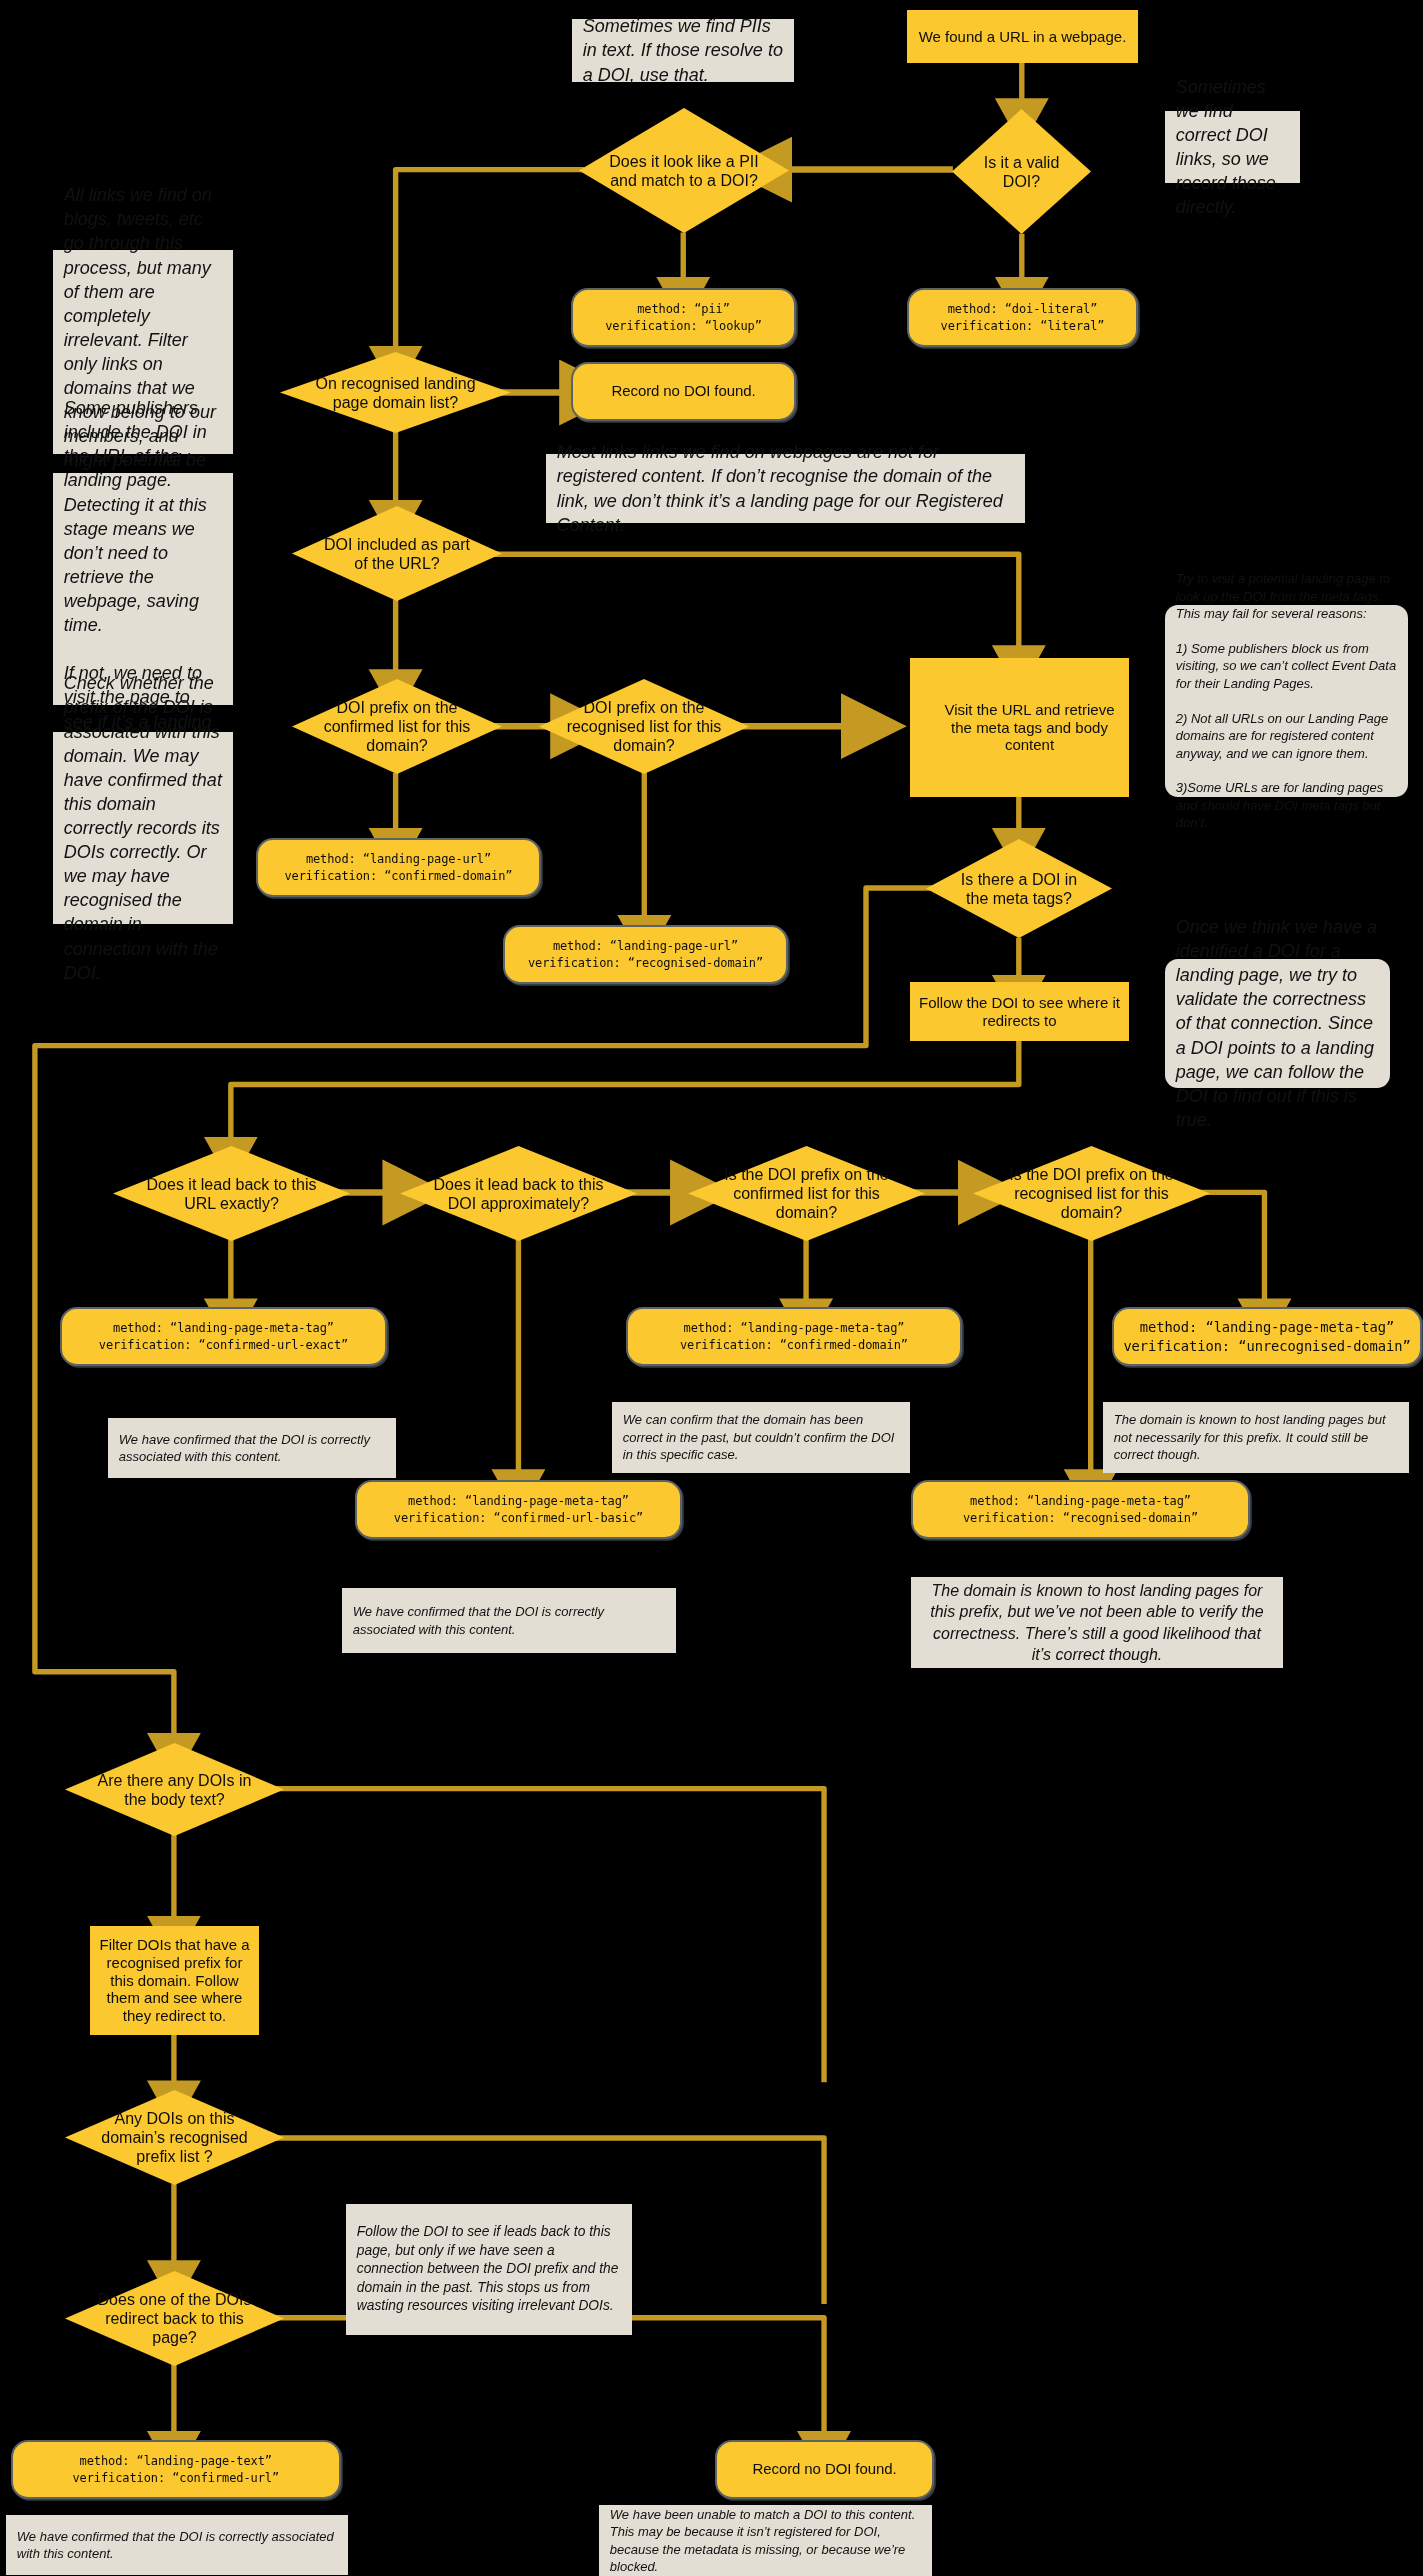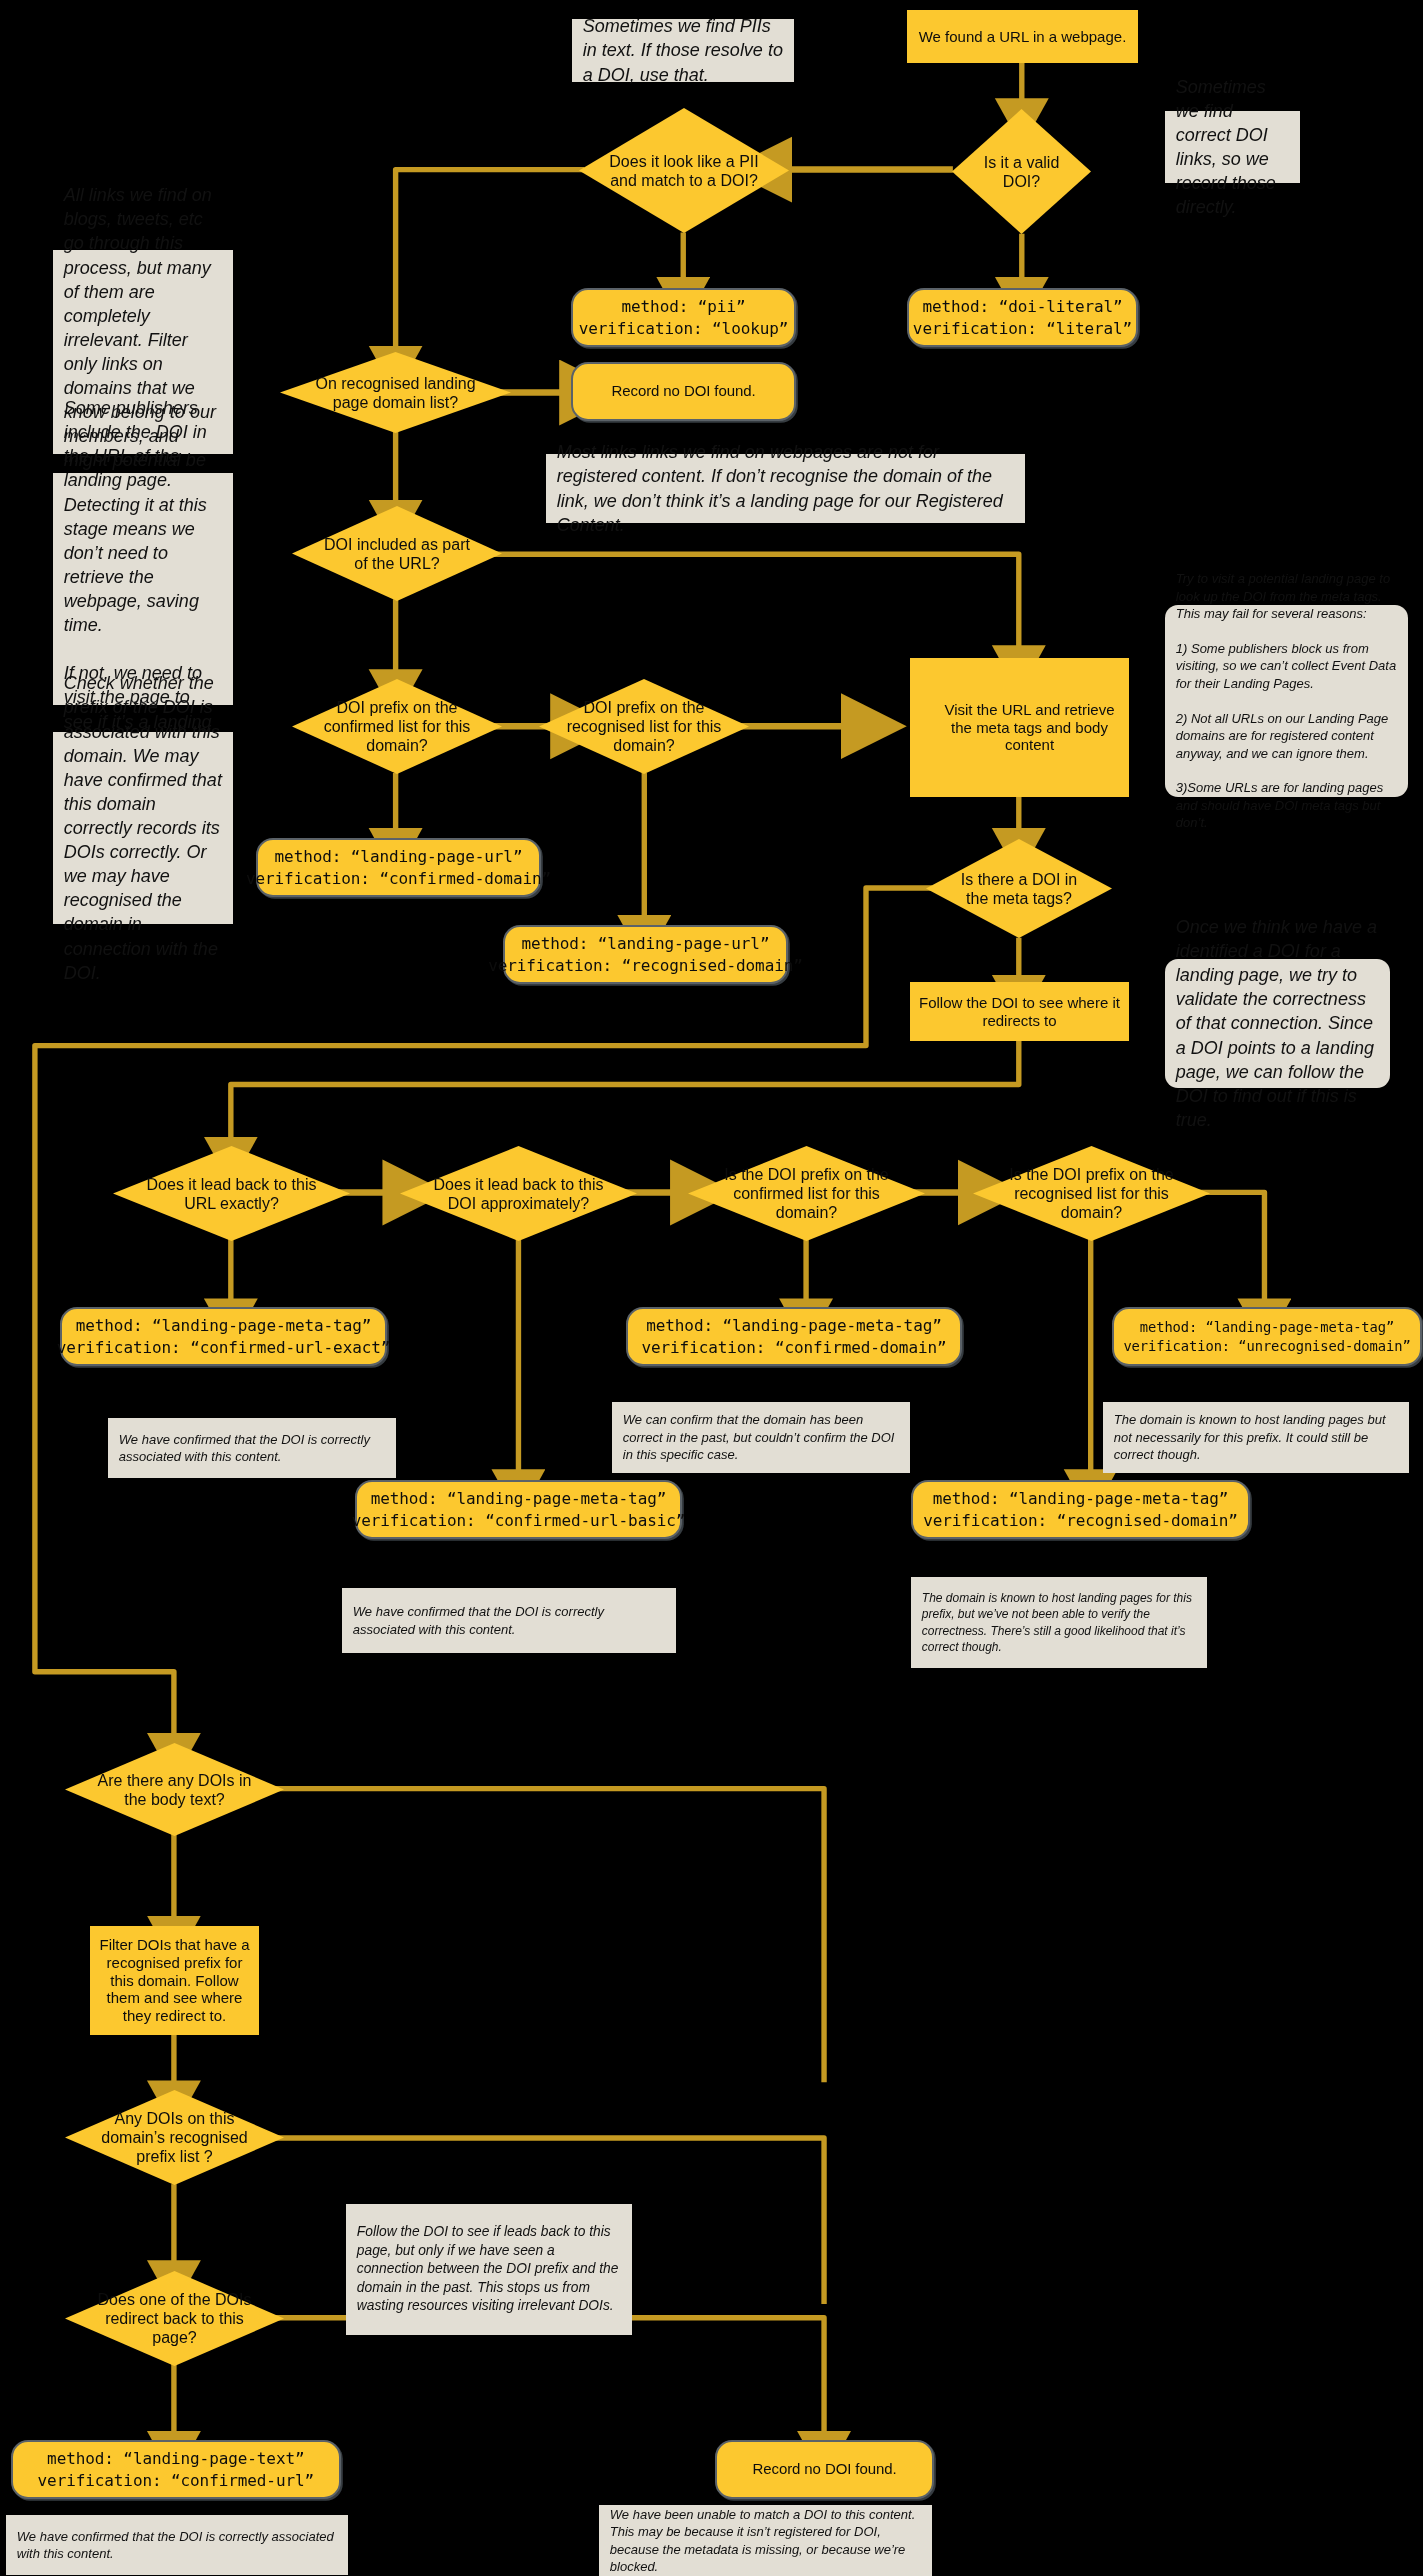--- a/index.html
+++ b/index.html
@@ -8,21 +8,21 @@
   svg#wires{position:absolute;left:0;top:0;width:1424px;height:2576px;}
 
   
   .node{position:absolute;box-sizing:border-box;display:flex;align-items:center;justify-content:center;text-align:center;color:#0d0d0d;}
 
   .rect{background:#FCC82F;}
   .rect .t{line-height:1.18;font-size:15px;padding:0 4.8px;}
 
   .stadium{background:#FCC82F;border:2.4px solid #5b6268;border-radius:17px;
            box-shadow:1.8px 1.8px 0 rgba(60,66,72,.9);}
-  .stadium .t{font-family:"DejaVu Sans Mono",monospace;font-size:16px;line-height:1.35;letter-spacing:-0.1px;white-space:pre;}
+  .stadium .t{font-family:"DejaVu Sans Mono",monospace;font-size:12px;line-height:1.35;letter-spacing:-0.1px;white-space:pre;}
 
   .diamondwrap{position:absolute;}
   .diamondwrap .dshape{position:absolute;inset:0;background:#FCC82F;
         clip-path:polygon(50% 0,100% 50%,50% 100%,0 50%);}
   .diamondwrap .t{position:absolute;left:12%;right:12%;top:50%;transform:translateY(-50%);
         text-align:center;font-size:16px;line-height:1.2;color:#0d0d0d;}
 
   .note{position:absolute;background:#E2DED4;color:#111;box-sizing:border-box;
         padding:9.6px 10.8px;font-style:italic;font-size:18px;line-height:1.34;
         font-family:"Liberation Sans",sans-serif;display:flex;align-items:center;}
@@ -276,21 +276,21 @@
 
   <div class="node stadium" style="left:911px;top:1480px;width:339px;height:59px;">
     <div class="t" style="white-space: pre;">method: “landing-page-meta-tag”
 verification: “recognised-domain”</div>
   </div>
 
   <div class="note" style="left:342px;top:1588px;width:334px;height:65px;font-size:13px;">
     <div class="t">We have confirmed that the DOI is correctly associated with this content.</div>
   </div>
 
-  <div class="note" style="left:911px;top:1577px;width:296px;height:91px;font-size:12px;">
+  <div class="note" style="left:911px;top:1577px;width:372px;height:91px;font-size:16px;text-align:center;">
     <div class="t">The domain is known to host landing pages for this prefix, but we’ve not been able to verify the correctness.  There’s still a good likelihood that it’s correct though.</div>
   </div>
 
   <div class="diamondwrap" style="left:65px;top:1743px;width:219px;height:93px;">
     <div class="dshape"></div>
     <div class="t">Are there any DOIs in the body text?</div>
   </div>
 
   <div class="node rect" style="left:90px;top:1926px;width:169px;height:109px;">
     <div class="t">Filter DOIs that have a recognised prefix for this domain. Follow them and see where they redirect to.</div>

